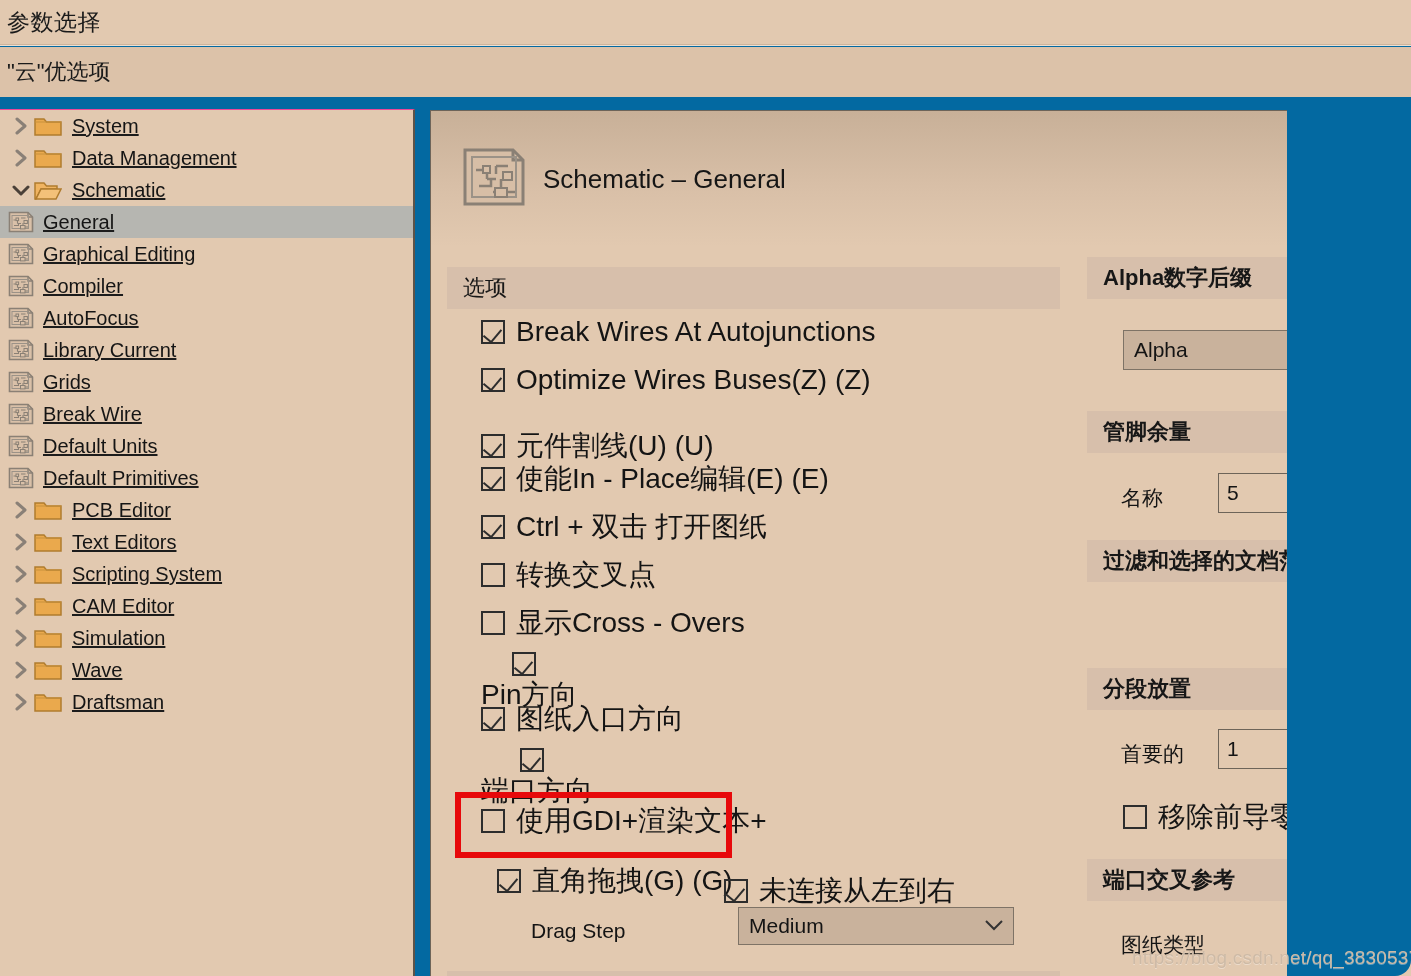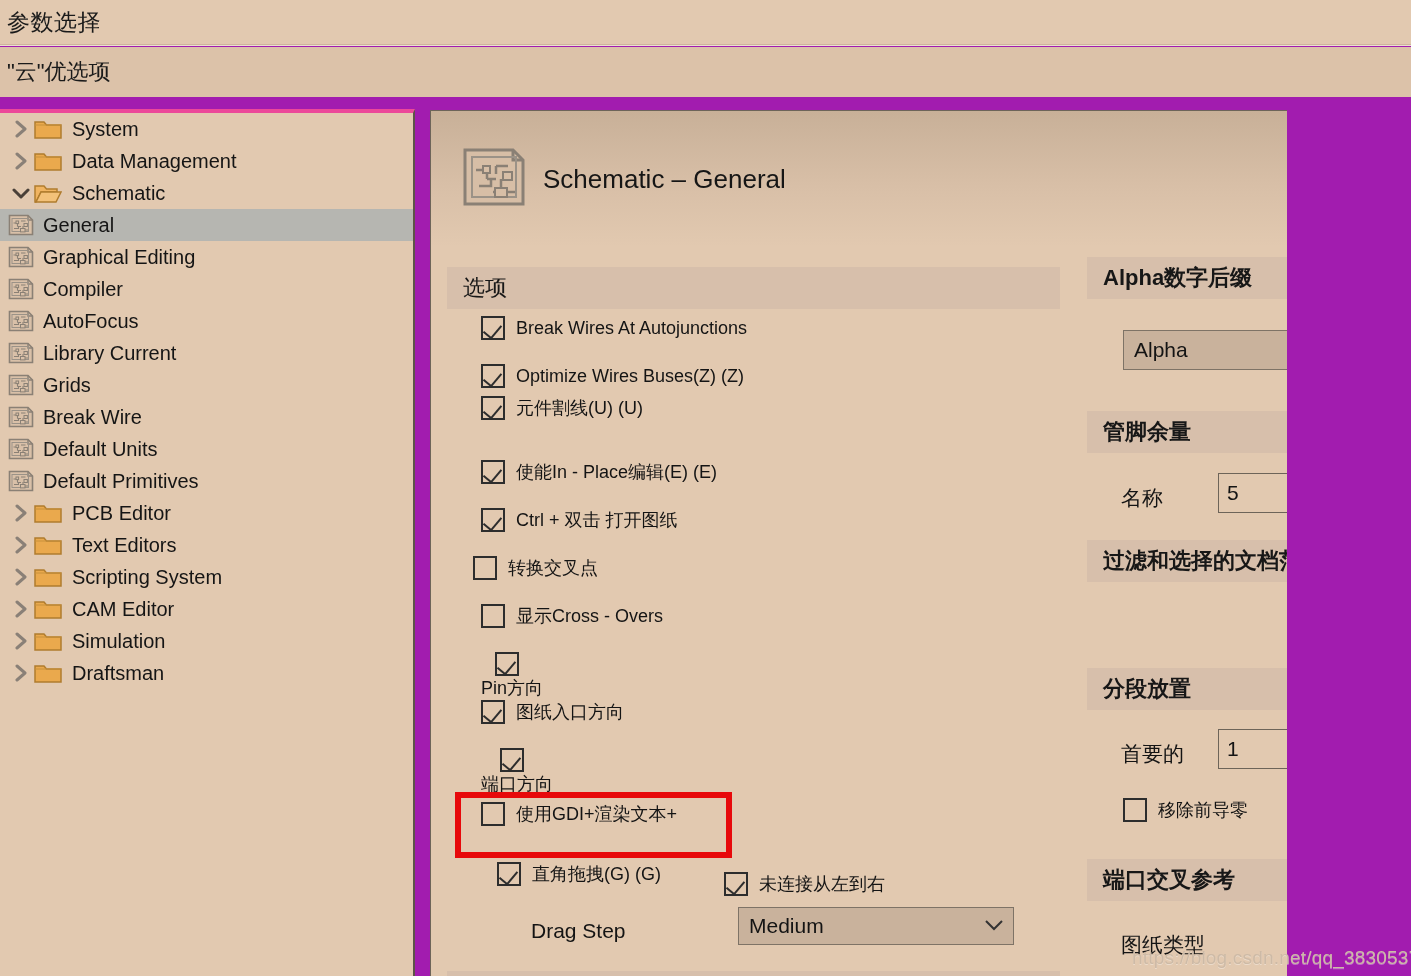--- a/index.html
+++ b/index.html
@@ -7,21 +7,22 @@
     margin: 0; padding: 0;
     width: 1411px; height: 976px;
     overflow: hidden;
     background: #e2c9b0;
     font-family: "Liberation Sans", "DejaVu Sans", sans-serif;
     color: #1c1c1c;
   }
   #app {
     position: relative;
     width: 1411px; height: 976px;
-    background: #a21caf;
+    background: #0369a1;
+    border-radius: 16px;
   }
 
   
   .title-strip-1 {
     position: absolute; left: 0; top: 0; width: 1411px; height: 44px;
     background: #e2c9b0;
     display: flex; align-items: center;
   }
   .title-strip-1 .txt {
     font-size: 23px; padding-left: 7px; letter-spacing: .5px; color: #1a1a1a;
@@ -37,22 +38,23 @@
   }
   .title-strip-2 .txt {
     font-size: 22px; padding-left: 7px; color: #1a1a1a;
   }
 
   
   .tree-panel {
     position: absolute; left: 0; top: 109px; width: 415px; height: 867px;
     background: #e2c9b0;
     border-right: 2px solid #5d5348;
-    border-top: 4px solid #ec4899;
+    border-top: 1px solid #ec4899;
     overflow: hidden;
+    text-decoration: underline;
   }
   .tree-row {
     display: flex; align-items: center;
     height: 32px; padding-left: 8px;
     font-size: 20px; white-space: nowrap;
     color: #151515;
   }
   .tree-row.selected { background: #b6b6b1; }
   .tree-row.child { }
   .chev {
@@ -91,21 +93,21 @@
     position: absolute; height: 42px;
     background: #d7bfab;
     display: flex; align-items: center;
   }
   .sec-bar .sec-txt { font-size: 22px; padding-left: 16px; color: #171717; }
   .sec-bar.bold .sec-txt { font-weight: bold; }
 
   
   .chk-row {
     position: absolute; display: flex; align-items: center;
-    font-size: 18px; white-space: nowrap; color: #141414;
+    font-size: 28px; white-space: nowrap; color: #141414;
   }
   .cbox {
     width: 24px; height: 24px; flex: 0 0 24px;
     border: 2px solid #2d2d2d; background: transparent;
     margin-right: 11px; position: relative;
   }
   .cbox.checked::after {
     content: ""; position: absolute;
     left: 4px; top: 3px; width: 9px; height: 15px;
     border-right: 2px solid #2d2d2d; border-bottom: 2px solid #2d2d2d;
@@ -390,20 +392,34 @@
               <path d="M2 2 L10 9 L2 16" fill="none" stroke="#8a8077" stroke-width="3" stroke-linecap="round" stroke-linejoin="round"></path>
             </svg>
           </span>
           <span class="folder-ico">
             <svg width="28" height="22" viewBox="0 0 28 22">
               <path d="M1 4 H10 L12.5 7 H27 V20 H1 Z" fill="#eaa94d" stroke="#b07c2e" stroke-width="1.5"></path>
               <path d="M1 7 H27" stroke="#c8913c" stroke-width="1"></path>
             </svg>
           </span>
           <span class="tree-label">Simulation</span>
+        </div>
+        <div class="tree-row">
+          <span class="chev">
+            <svg width="13" height="18" viewBox="0 0 13 18">
+              <path d="M2 2 L10 9 L2 16" fill="none" stroke="#8a8077" stroke-width="3" stroke-linecap="round" stroke-linejoin="round"></path>
+            </svg>
+          </span>
+          <span class="folder-ico">
+            <svg width="28" height="22" viewBox="0 0 28 22">
+              <path d="M1 4 H10 L12.5 7 H27 V20 H1 Z" fill="#eaa94d" stroke="#b07c2e" stroke-width="1.5"></path>
+              <path d="M1 7 H27" stroke="#c8913c" stroke-width="1"></path>
+            </svg>
+          </span>
+          <span class="tree-label">Wave</span>
         </div>
         <div class="tree-row">
           <span class="chev">
             <svg width="13" height="18" viewBox="0 0 13 18">
               <path d="M2 2 L10 9 L2 16" fill="none" stroke="#8a8077" stroke-width="3" stroke-linecap="round" stroke-linejoin="round"></path>
             </svg>
           </span>
           <span class="folder-ico">
             <svg width="28" height="22" viewBox="0 0 28 22">
               <path d="M1 4 H10 L12.5 7 H27 V20 H1 Z" fill="#eaa94d" stroke="#b07c2e" stroke-width="1.5"></path>
@@ -438,33 +454,33 @@
 
     <div id="chk-list">
         <div class="chk-row" style="left: 50px; top: 205px;">
           <span class="cbox checked"></span>
           <span>Break Wires At Autojunctions</span>
         </div>
         <div class="chk-row" style="left: 50px; top: 253px;">
           <span class="cbox checked"></span>
           <span>Optimize Wires Buses(Z) (Z)</span>
         </div>
-        <div class="chk-row" style="left: 50px; top: 285px;">
+        <div class="chk-row" style="left: 50px; top: 316px;">
           <span class="cbox checked"></span>
           <span>元件割线(U) (U)</span>
         </div>
         <div class="chk-row" style="left: 50px; top: 349px;">
           <span class="cbox checked"></span>
           <span>使能In - Place编辑(E) (E)</span>
         </div>
         <div class="chk-row" style="left: 50px; top: 397px;">
           <span class="cbox checked"></span>
           <span>Ctrl + 双击 打开图纸</span>
         </div>
-        <div class="chk-row" style="left: 42px; top: 445px; text-align: center;">
+        <div class="chk-row" style="left: 50px; top: 445px; text-align: center;">
           <span class="cbox"></span>
           <span>转换交叉点</span>
         </div>
         <div class="chk-row" style="left: 50px; top: 493px;">
           <span class="cbox"></span>
           <span>显示Cross - Overs</span>
         </div>
         <div class="chk-row" style="left: 50px; top: 541px; flex-direction: column;">
           <span class="cbox checked"></span>
           <span>Pin方向</span>

